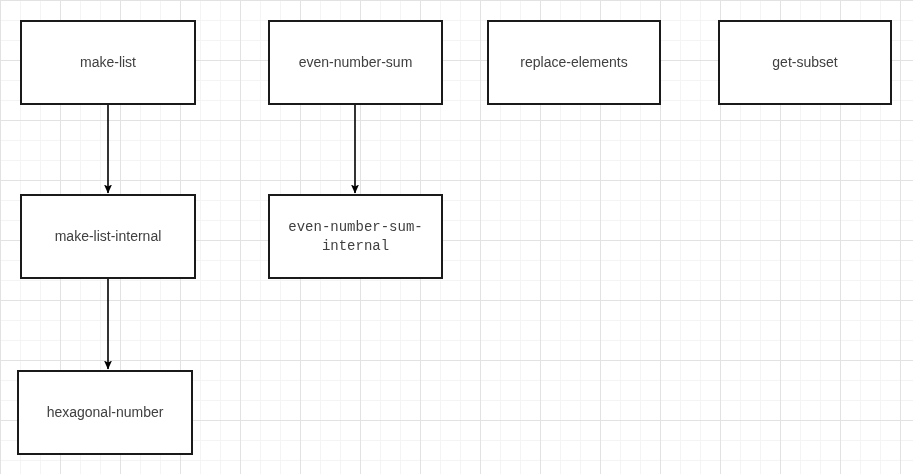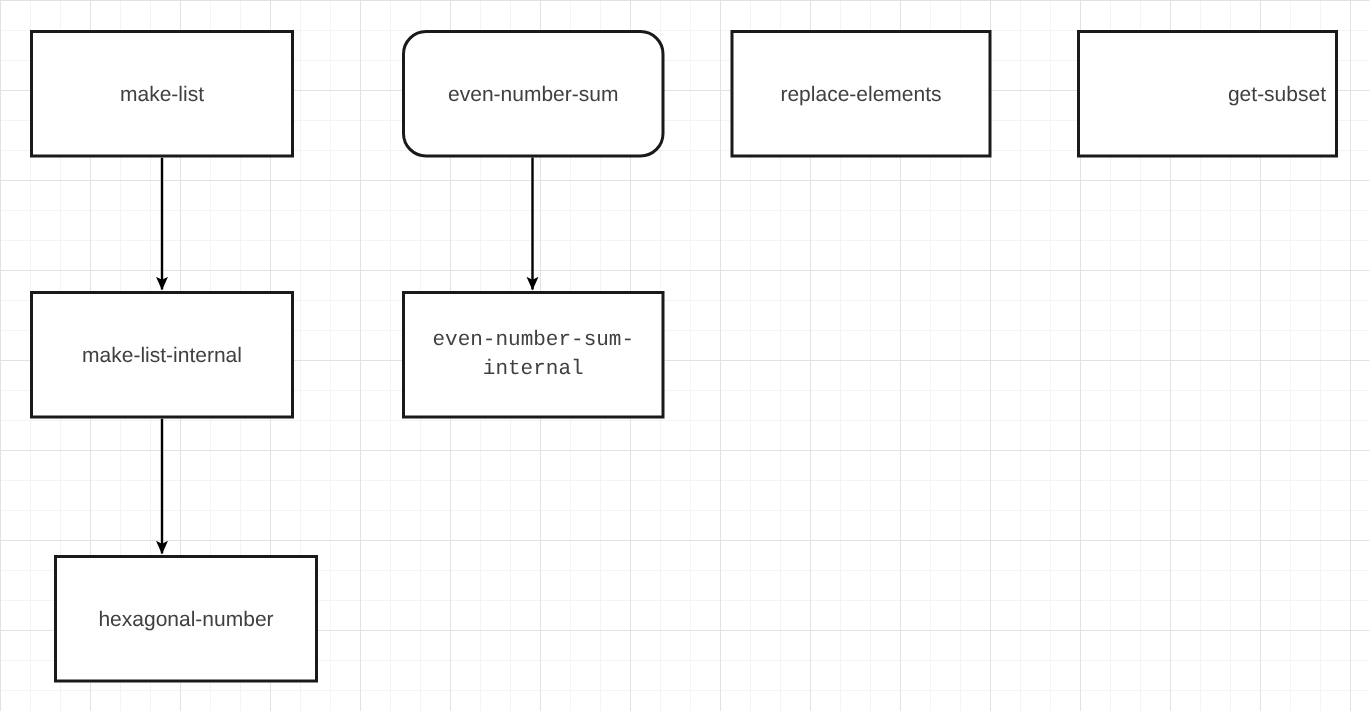--- a/index.html
+++ b/index.html
@@ -68,38 +68,38 @@
 
     <line x1="355" y1="105" x2="355" y2="193" stroke="#000000" stroke-width="1.6" marker-end="url(#arrowhead)"></line>
 
     <line x1="108" y1="279" x2="108" y2="369" stroke="#000000" stroke-width="1.6" marker-end="url(#arrowhead)"></line>
   </svg>
 
   <div class="node" style="left:20px; top:20px; width:176px; height:85px;">
     <span>make-list</span>
   </div>
 
-  <div class="node" style="left:268px; top:20px; width:175px; height:85px;border-radius:16px;">
+  <div class="node" style="left:268px; top:20px; width:175px; height:85px;">
     <span>even-number-sum</span>
   </div>
 
   <div class="node" style="left:487px; top:20px; width:174px; height:85px;">
     <span>replace-elements</span>
   </div>
 
-  <div class="node" style="left:718px; top:20px; width:174px; height:85px;justify-content:flex-end;">
+  <div class="node" style="left:718px; top:20px; width:174px; height:85px;">
     <span>get-subset</span>
   </div>
 
   <div class="node" style="left:20px; top:194px; width:176px; height:85px;">
     <span>make-list-internal</span>
   </div>
 
   <div class="node" style="left:268px; top:194px; width:175px; height:85px;font-family:Liberation Mono, monospace;">
     <span>even-number-sum-
 internal</span>
   </div>
 
-  <div class="node" style="left:36px; top:370px; width:176px; height:85px;">
+  <div class="node" style="left:17px; top:370px; width:176px; height:85px;">
     <span>hexagonal-number</span>
   </div>
 
 </div>
 
 </body></html>

